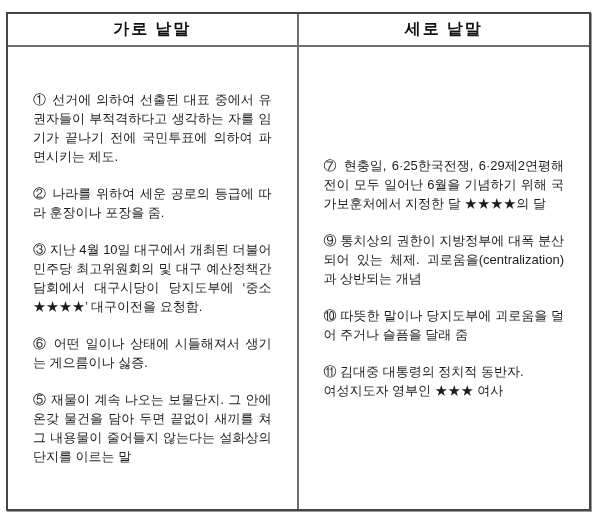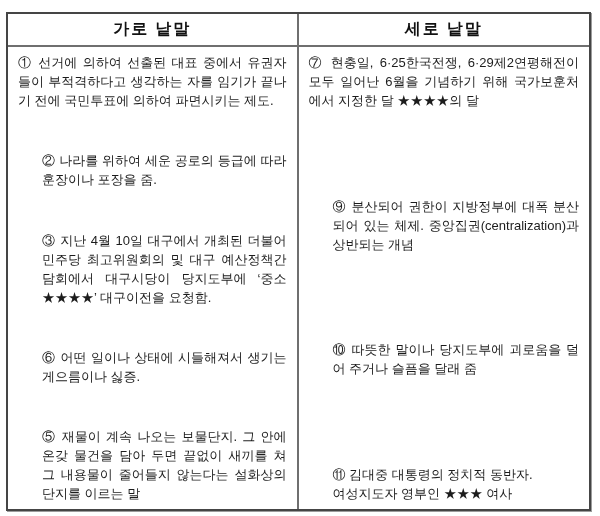--- a/index.html
+++ b/index.html
@@ -42,35 +42,34 @@
     justify-content: center;
     font-family: "Liberation Serif", serif;
     font-weight: bold;
     font-size: 16px;
     letter-spacing: 2px;
     color: #111111;
   }
   .cell-body {
     display: flex;
     flex-direction: column;
-    justify-content: space-between;
-    padding: 6px 10px;
+    justify-content: center;
+    padding: 6px 25px;
     font-size: 13px;
     line-height: 19px;
     color: #1c1c1c;
   }
   .clue {
     margin: 0;
     text-align: justify;
     white-space: pre-wrap;
     word-break: normal;
   }
   .clue + .clue {
     margin-top: 18px;
-    margin-left: 24px;
   }
 </style>
 </head>
 <body>
 
 <div class="page">
   <div class="puzzle-table">
 
     <div class="cell cell-header col-left">가로 낱말</div>
 
@@ -79,20 +78,20 @@
     <div class="cell cell-body col-left">
       <p class="clue">① 선거에 의하여 선출된 대표 중에서 유권자들이 부적격하다고 생각하는 자를 임기가 끝나기 전에 국민투표에 의하여 파면시키는 제도.</p>
       <p class="clue">② 나라를 위하여 세운 공로의 등급에 따라 훈장이나 포장을 줌.</p>
       <p class="clue">③ 지난 4월 10일 대구에서 개최된 더불어민주당 최고위원회의 및 대구 예산정책간담회에서 대구시당이 당지도부에 ‘중소★★★★’ 대구이전을 요청함.</p>
       <p class="clue">⑥ 어떤 일이나 상태에 시들해져서 생기는 게으름이나 싫증.</p>
       <p class="clue">⑤ 재물이 계속 나오는 보물단지. 그 안에 온갖 물건을 담아 두면 끝없이 새끼를 쳐 그 내용물이 줄어들지 않는다는 설화상의 단지를 이르는 말</p>
     </div>
 
     <div class="cell cell-body">
       <p class="clue">⑦ 현충일, 6·25한국전쟁, 6·29제2연평해전이 모두 일어난 6월을 기념하기 위해 국가보훈처에서 지정한 달 ★★★★의 달</p>
-      <p class="clue">⑨ 분산되어 권한이 지방정부에 대폭 분산되어 있는 체제. 중앙집권(centralization)과 상반되는 개념</p>
+      <p class="clue">⑨ 통치상의 권한이 지방정부에 대폭 분산되어 있는 체제. 괴로움을(centralization)과 상반되는 개념</p>
       <p class="clue">⑩ 따뜻한 말이나 당지도부에 괴로움을 덜어 주거나 슬픔을 달래 줌</p>
       <p class="clue">⑪ 김대중 대통령의 정치적 동반자.
 여성지도자 영부인 ★★★ 여사</p>
     </div>
 
   </div>
 </div>
 
 </body></html>

